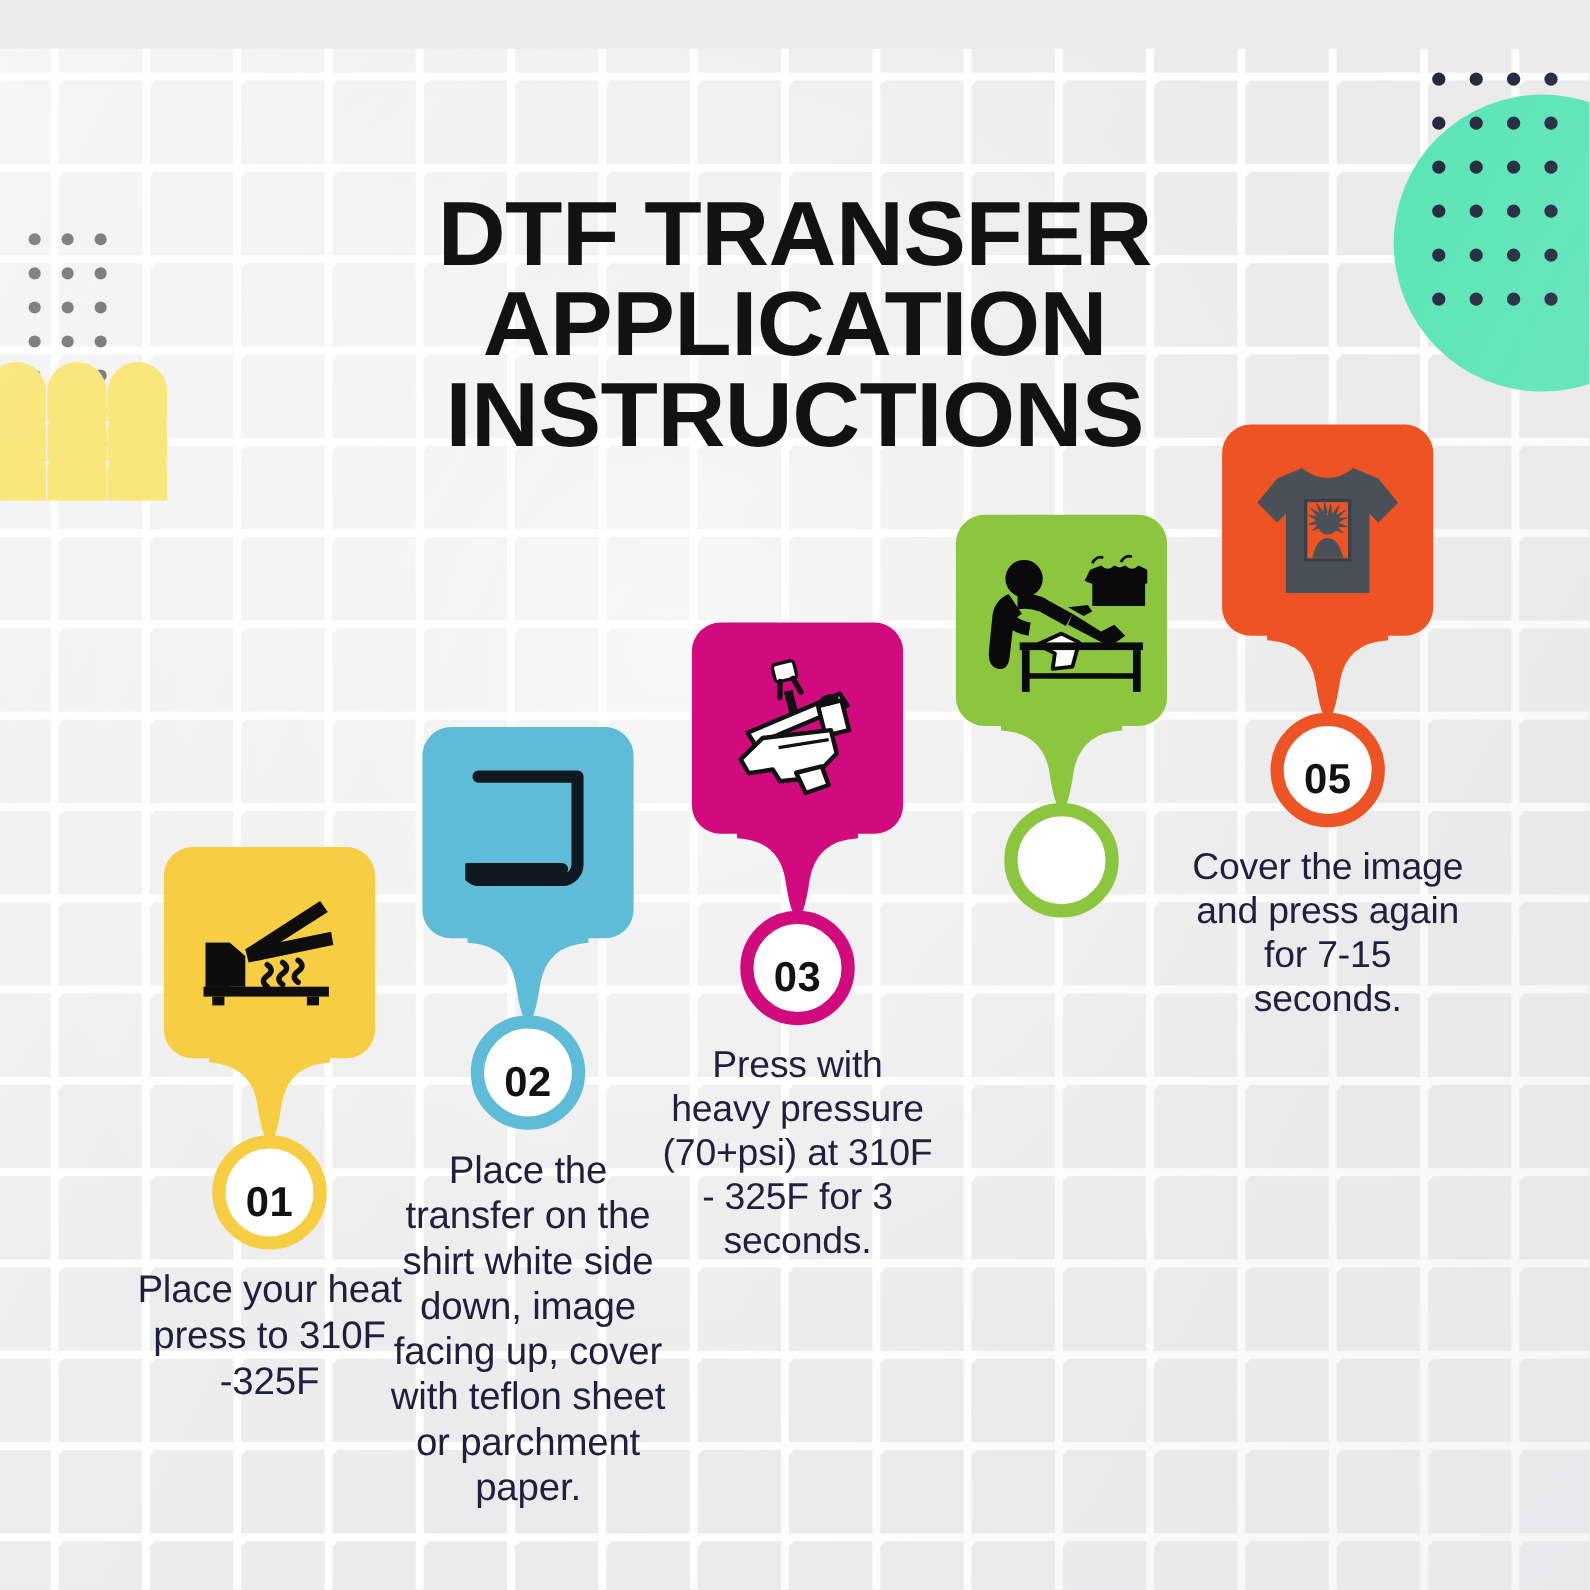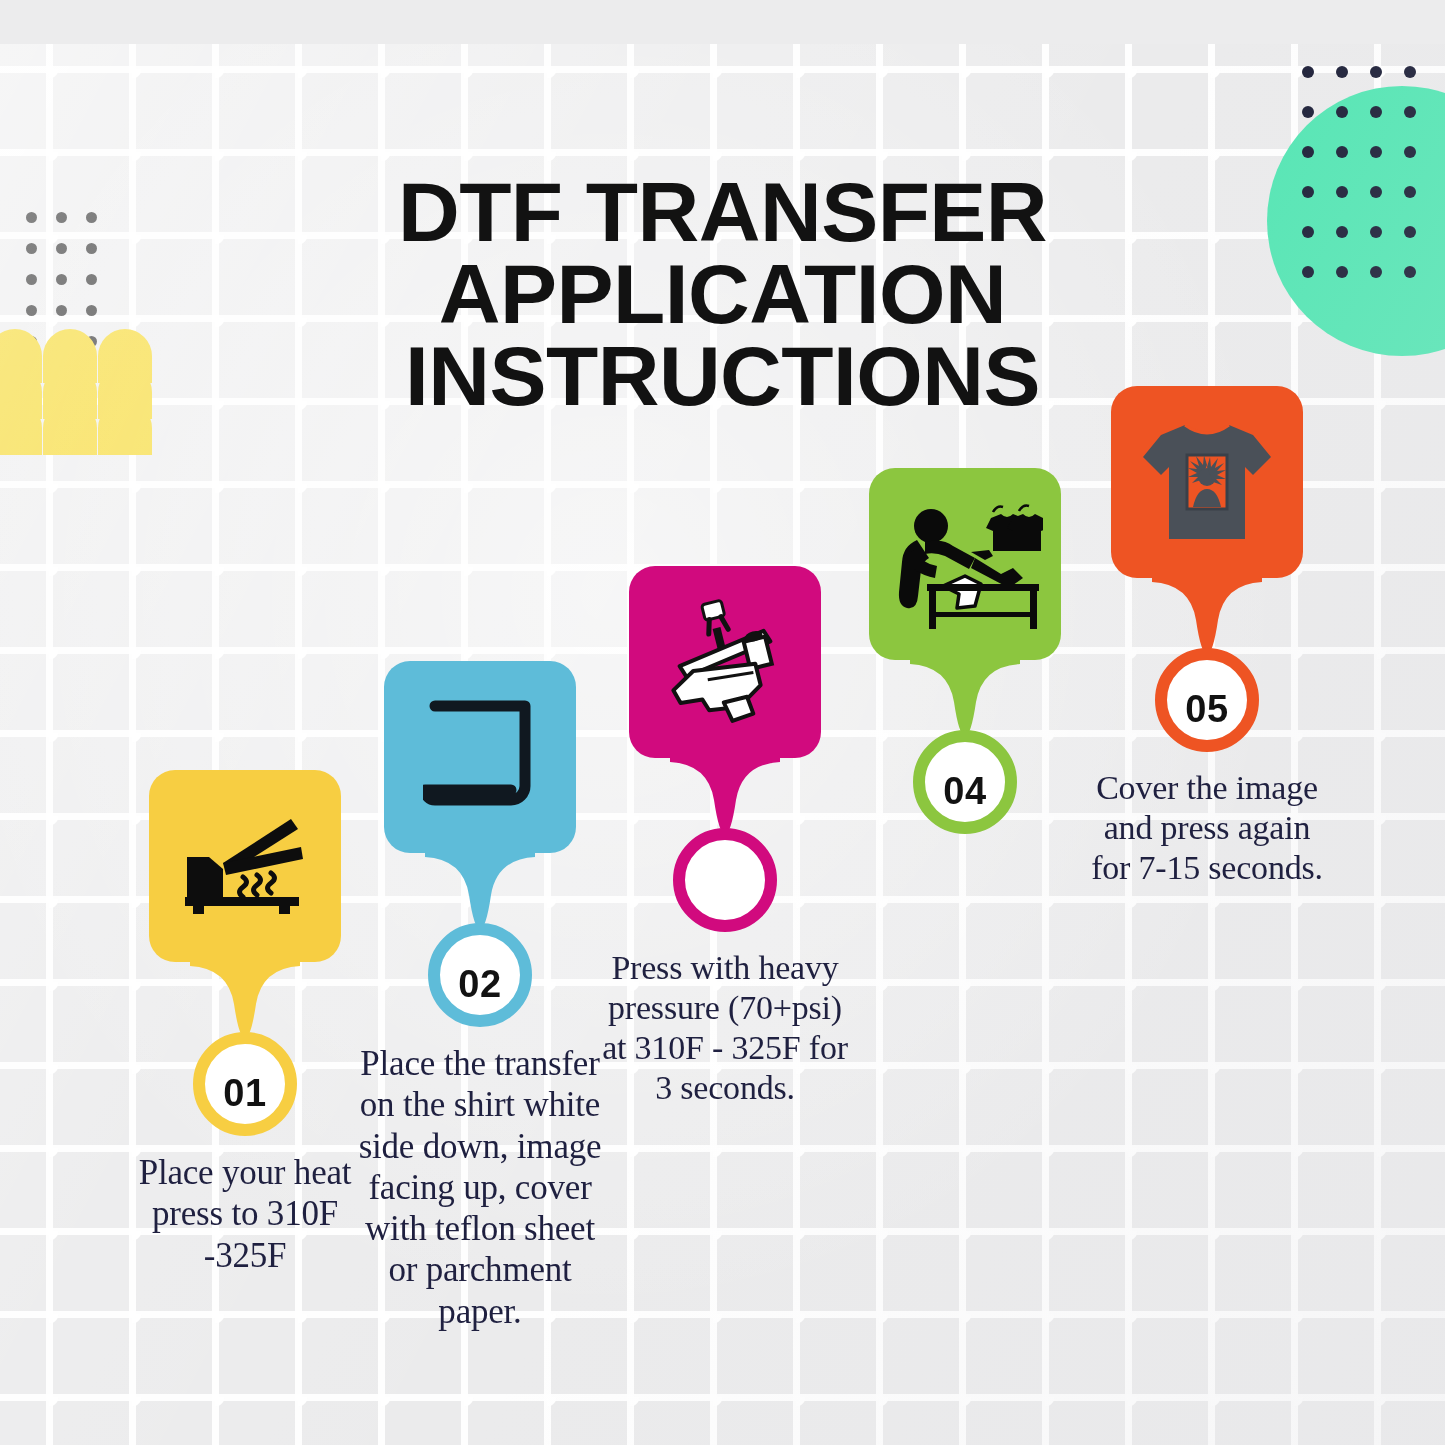--- a/index.html
+++ b/index.html
@@ -85,21 +85,21 @@
   .connector{position:relative;width:250px;height:186px;margin:-2px auto 0;}
   .connector svg{position:absolute;top:0;left:0;}
   .num{
     position:absolute;left:0;right:0;top:112px;text-align:center;
     font-family:"Liberation Sans", sans-serif;font-weight:bold;font-size:38px;color:#121212;
     letter-spacing:0.5px;
   }
   .desc{
     margin-top:6px;text-align:center;
     color:#1f2040;
-    font-family:Liberation Serif, serif;
+    font-family:Liberation Sans, sans-serif;
     font-size:35px;line-height:1.18;font-weight:400;
     letter-spacing:-0.2px;
   }
 
   #step-1{left:120px;top:726px;}
   #step-2{left:355px;top:617px;}
   #step-3{left:600px;top:522px;}
   #step-4{left:840px;top:424px;}
   #step-5{left:1082px;top:342px;}
   #step-3 .desc,#step-4 .desc,#step-5 .desc{font-size:34px;}
@@ -245,20 +245,21 @@
           <path d="M46 78 L92 82" stroke="#111" stroke-width="3"></path>
           <path d="M56 104 L60 124 L82 122 L80 104 Z" fill="#fff" stroke="#111" stroke-width="4" stroke-linejoin="round"></path>
         </g>
       </svg>
     </div>
     <div class="connector">
       <svg width="250" height="186" viewBox="0 0 250 186">
         <path id="conn-3" d="M70 0 L180 0 L180 6 Q142 8 136 44 Q131 78 125 78 Q119 78 114 44 Q108 8 70 6 Z" fill="#d10a7e"></path>
         <circle id="ring-3" cx="125" cy="124" r="46" fill="#ffffff" stroke-width="12" stroke="#d10a7e"></circle>
       </svg>
+      <div class="num">03</div>
     </div>
     <div class="desc">Press with heavy pressure (70+psi) at 310F - 325F for 3 seconds.</div>
   </div>
 
   <div class="step" id="step-4">
     <div class="card" id="card-4" style="background: rgb(140, 198, 63);">
       <svg width="156" height="132" viewBox="0 0 156 132">
         <g fill="#0a0a0a">
 
           <path d="M106 14 q4 -7 10 -5 M132 13 q4 -7 10 -5" stroke="#0a0a0a" stroke-width="2.5" fill="none"></path>
@@ -282,21 +283,20 @@
           <rect x="143" y="93" width="7" height="38"></rect>
           <rect x="44" y="114" width="104" height="5"></rect>
         </g>
       </svg>
     </div>
     <div class="connector">
       <svg width="250" height="186" viewBox="0 0 250 186">
         <path id="conn-4" d="M70 0 L180 0 L180 6 Q142 8 136 44 Q131 78 125 78 Q119 78 114 44 Q108 8 70 6 Z" fill="#8cc63f"></path>
         <circle id="ring-4" cx="125" cy="124" r="46" fill="#ffffff" stroke-width="12" stroke="#8cc63f"></circle>
       </svg>
-      <div class="num">04</div>
     </div>
   </div>
 
   <div class="step" id="step-5">
     <div class="card" id="card-5" style="background: rgb(238, 84, 35);">
       <svg width="140" height="126" viewBox="0 0 140 126">
         <path d="M48 6 L24 16 L6 38 L24 56 L32 48 L32 120 H108 V48 L116 56 L134 38 L116 16 L92 6 q-22 16 -44 0 z" fill="#4a5058"></path>
         <path d="M48 6 q22 16 44 0" fill="none" stroke="#ee5423" stroke-width="3"></path>
         <rect x="50" y="36" width="40" height="54" fill="#ee5423" stroke="#3a4049" stroke-width="3"></rect>
         <g fill="#4a5058">

